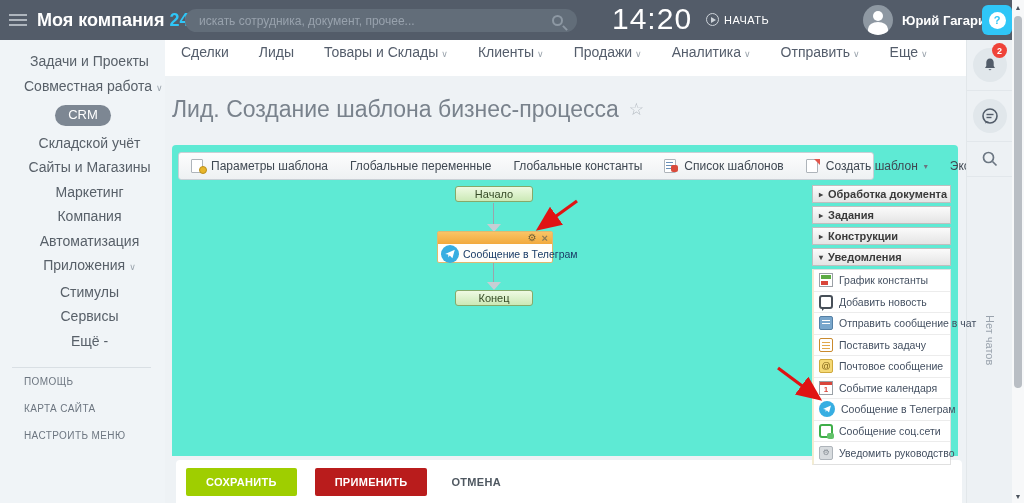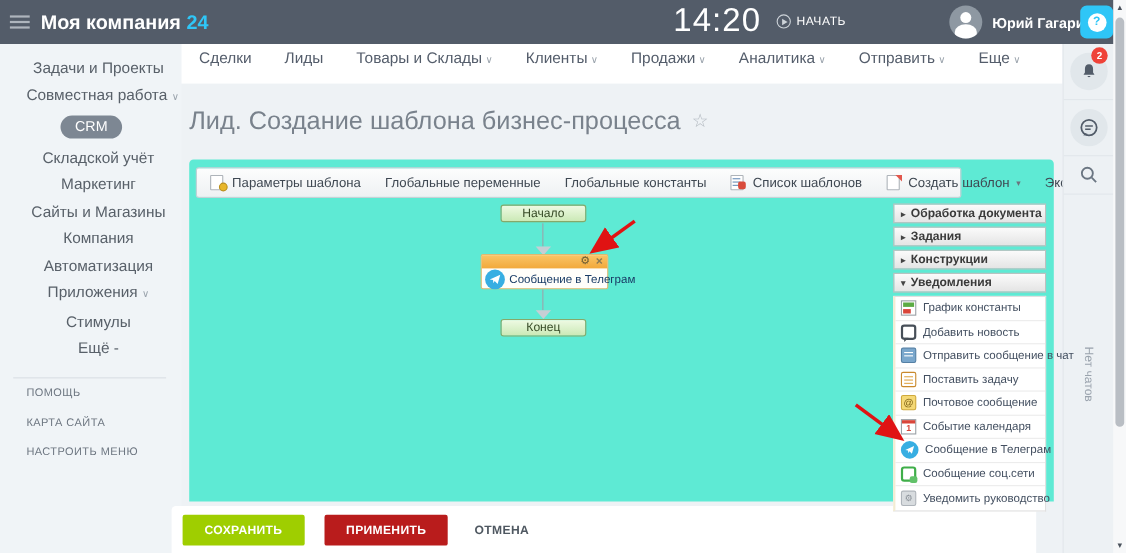--- a/index.html
+++ b/index.html
@@ -150,60 +150,65 @@
   .pi-cal { background:#fff; border:1px solid #9aa0a6; display:flex; align-items:flex-end;
     justify-content:center; font-size:8px; color:#d9453a; font-weight:bold; line-height:9px; }
   .pi-cal::before { content:""; position:absolute; left:0; top:0; width:12px; height:3px; background:#d9453a; }
   .pi-soc { border:2px solid #3fae49; border-radius:3px; background:#fff; }
   .pi-soc::after { content:""; position:absolute; right:-3px; bottom:-3px; width:7px; height:6px;
     background:#62c26a; border-radius:2px; }
   .pi-notify { background:#d8dcdf; border:1px solid #aeb4ba; border-radius:2px;
     display:flex; align-items:center; justify-content:center; font-size:8px; color:#868d94; }
 
   
-  .footcard { position:absolute; left:156px; top:460px; width:786px; height:43px; background:#fff;
+  .footcard { position:absolute; left:176px; top:460px; width:786px; height:43px; background:#fff;
     border-radius:4px 4px 0 0; display:flex; align-items:center; padding-left:10px; gap:18px; }
   .btn { border:none; border-radius:2px; font-size:11px; font-weight:bold; color:#fff;
     padding:8px 20px; cursor:pointer; font-family:"Liberation Sans",sans-serif; letter-spacing:.3px; }
   .btn-save { background:#9fce00; }
   .btn-apply { background:#b91c1c; }
   .btn-cancel { background:none; color:#4f5861; padding:8px 6px; }
 </style>
 </head>
 <body>
 
 <div class="topbar">
   <div class="burger"></div>
   <div class="logo"><span>Моя компания</span> <span class="suffix">24</span></div>
+  <div class="searchwrap">
+    <input placeholder="искать сотрудника, документ, прочее..." style="">
+    <div class="mag"></div>
+  </div>
   <div class="clock">14:20</div>
   <div class="startbtn">
     <div class="playcirc"></div>
     <div class="startlabel">НАЧАТЬ</div>
   </div>
   <div class="avatar">
     <div class="head"></div>
     <div class="bodyp"></div>
   </div>
   <div class="username"><span>Юрий Гагарин</span><span class="caret">▾</span></div>
   <div class="helpbtn">
     <div class="qcirc">?</div>
   </div>
 </div>
 
 <div class="sidebar">
   <div class="side-item"><span>Задачи и Проекты</span></div>
   <div class="side-item"><span>Совместная работа</span><span class="chev">∨</span></div>
   <div class="side-item"><span class="crm-pill">CRM</span></div>
   <div class="side-item"><span>Складской учёт</span></div>
+  <div class="side-item"><span>Сайты и Магазины</span></div>
   <div class="side-item"><span>Маркетинг</span></div>
-  <div class="side-item"><span>Сайты и Магазины</span></div>
   <div class="side-item"><span>Компания</span></div>
   <div class="side-item"><span>Автоматизация</span></div>
   <div class="side-item"><span>Приложения</span><span class="chev">∨</span></div>
   <div class="side-item"><span>Стимулы</span></div>
+  <div class="side-item"><span>Сервисы</span></div>
   <div class="side-item"><span>Ещё -</span></div>
   <div class="side-divider"></div>
   <div class="side-foot">ПОМОЩЬ</div>
   <div class="side-foot">КАРТА САЙТА</div>
   <div class="side-foot">НАСТРОИТЬ МЕНЮ</div>
 </div>
 
 <div class="navbar">
   <div class="tab"><span>Сделки</span></div>
   <div class="tab"><span>Лиды</span></div>

